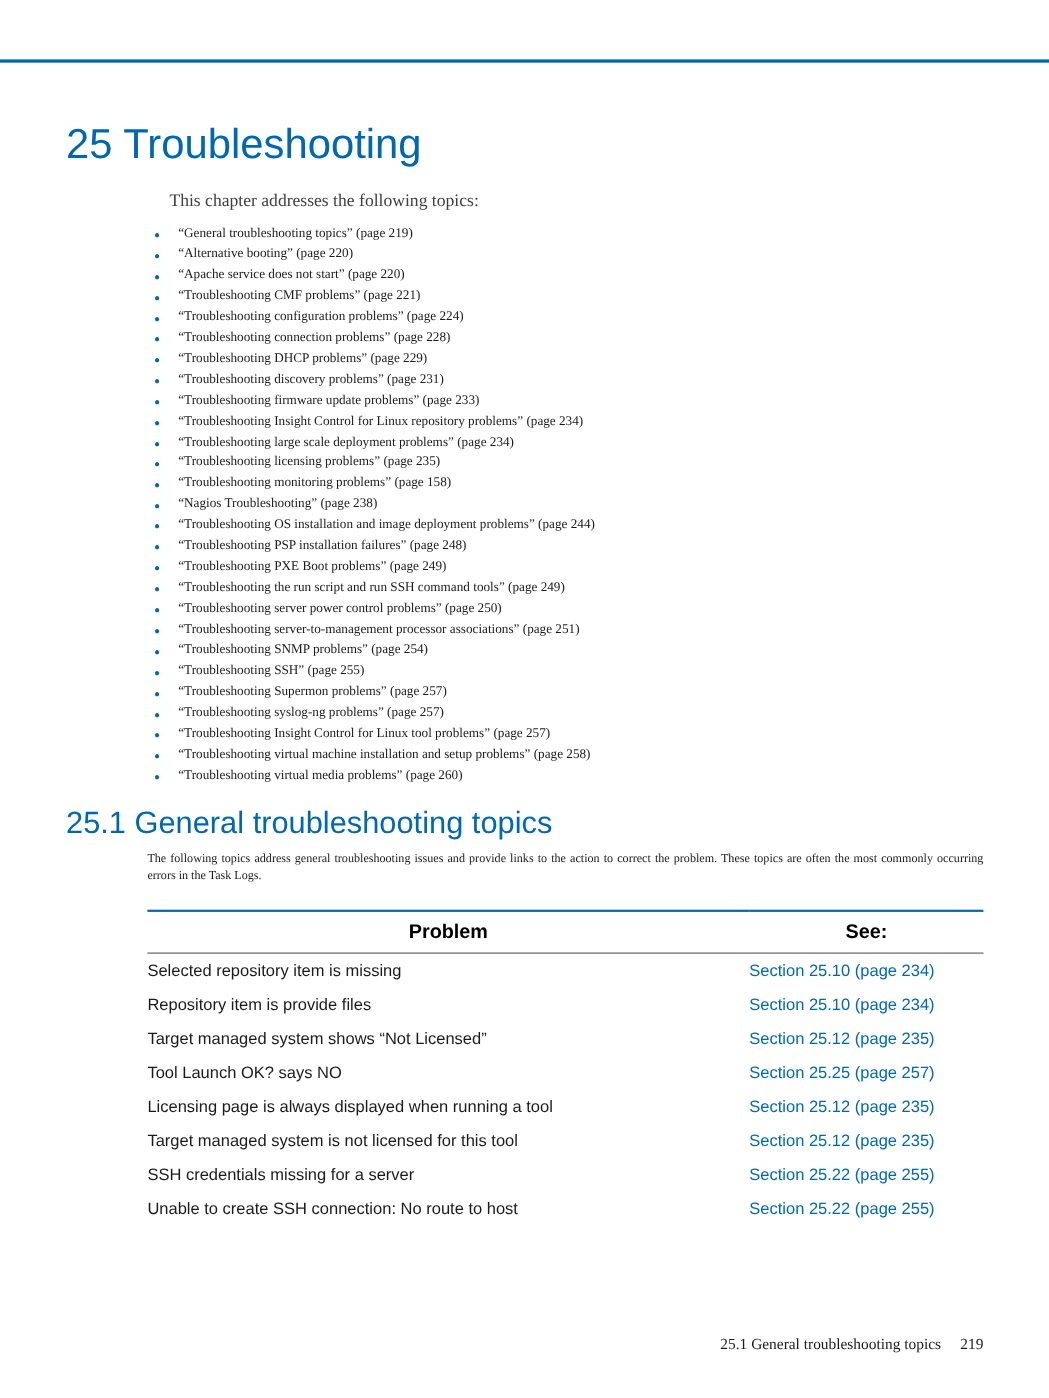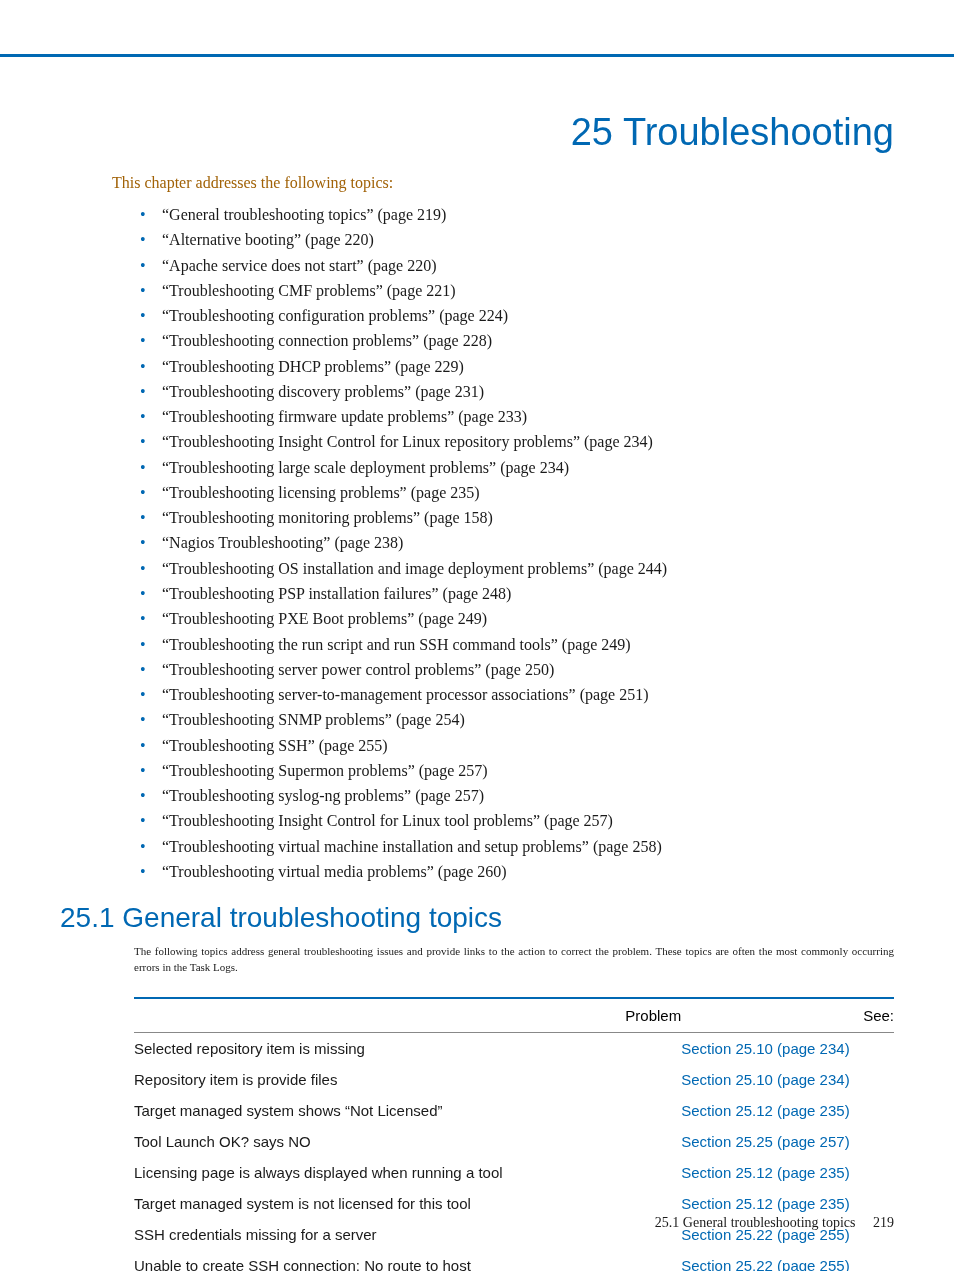--- a/index.html
+++ b/index.html
@@ -15,35 +15,34 @@
       border-top: 3px solid #0068b3;
       margin-top: 54px;
     }
     .chapter-title {
       font-family: 'Segoe UI', Arial, sans-serif;
       font-weight: 300;
       color: #0068b3;
       font-size: 38px;
       margin-bottom: 20px;
       margin-top: 6px;
-      text-align: right;
     }
     .chapter-number { font-weight: 300; }
     .intro-text {
-      margin-left: 52px;
+      margin-left: 94px;
       font-size: 16px;
       margin-bottom: 10px;
-      color: #a16207;
+      color: #404040;
     }
     .toc-list {
       list-style: none;
       margin-left: 74px;
     }
     .toc-list li {
-      font-size: 16px;
+      font-size: 12px;
       line-height: 1.58;
       color: #1a1a1a;
       padding-left: 28px;
       position: relative;
     }
     .toc-list li::before {
       content: "•";
       color: #0068b3;
       position: absolute;
       left: 6px;
@@ -68,24 +67,24 @@
     .trouble-table-wrapper {
       margin-left: 74px;
       margin-right: 0;
     }
     .trouble-table {
       width: 100%;
       border-collapse: collapse;
       border-top: 2px solid #0068b3;
     }
     .trouble-table thead th {
-      text-align: right;
+      text-align: center;
       font-family: Arial, sans-serif;
-      font-weight: normal;
-      font-size: 15px;
+      font-weight: bold;
+      font-size: 18px;
       padding: 8px 0 8px 0;
       border-bottom: 1px solid #888;
     }
     .trouble-table thead th.col-problem { width: 72%; }
     .trouble-table thead th.col-see { width: 28%; margin-top: 16px; }
     .trouble-table tbody td {
       font-family: Liberation Sans, sans-serif;
       font-size: 15px;
       padding: 7px 0;
       color: #1a1a1a;

